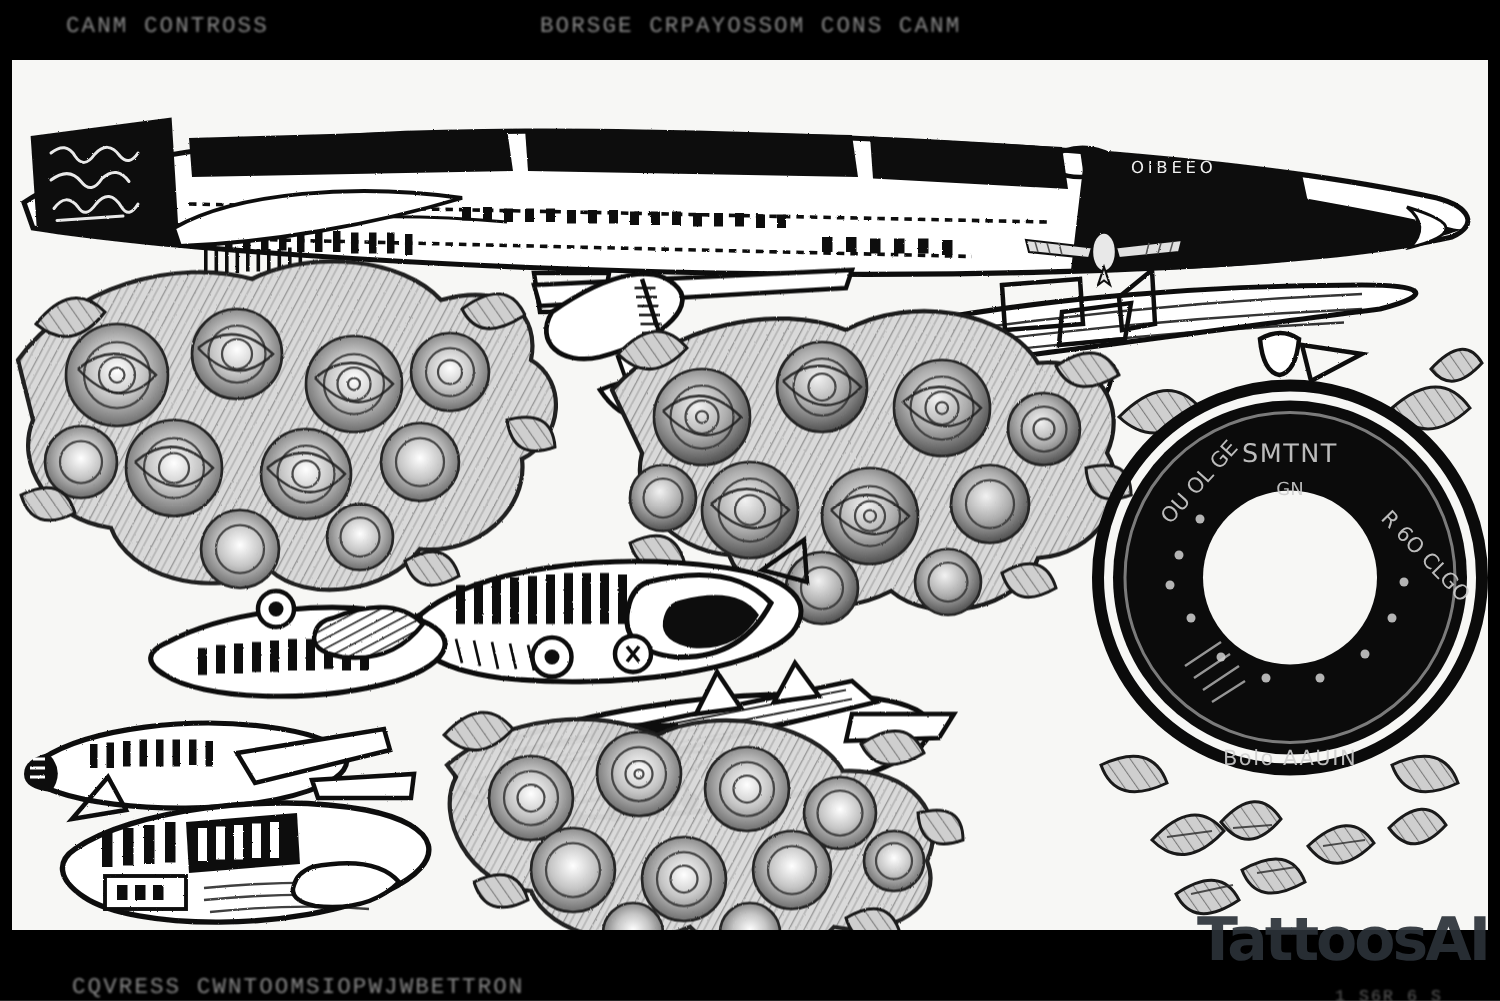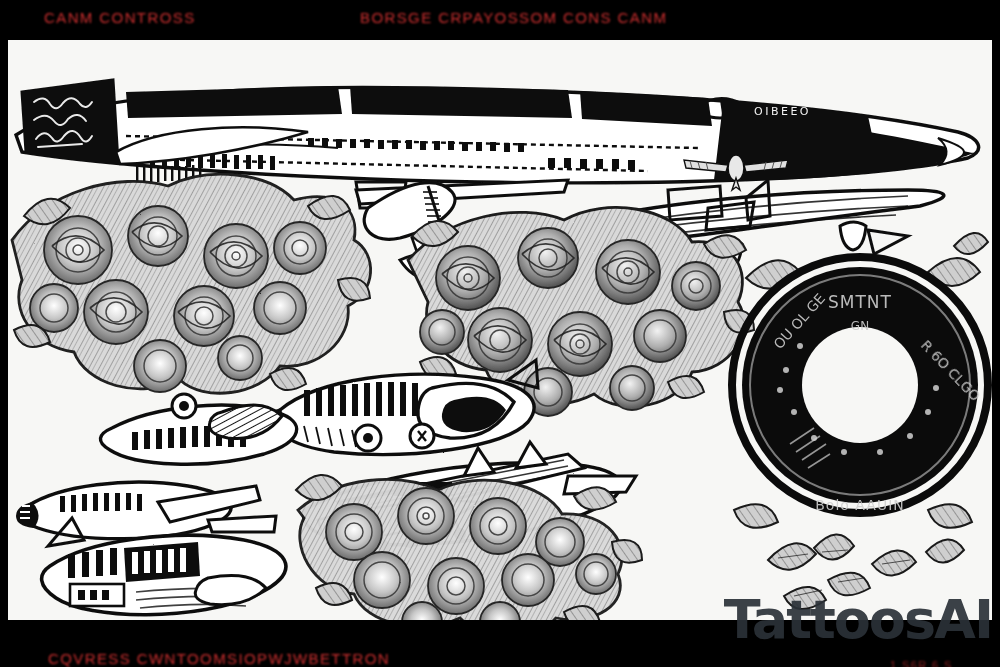--- a/index.html
+++ b/index.html
@@ -4,37 +4,37 @@
 <style>
   html,body{margin:0;padding:0;background:#000;}
   body{width:1000px;height:667px;overflow:hidden;font-family:"Liberation Sans",sans-serif;}
   #stage{position:relative;width:1000px;height:667px;background:#000;overflow:hidden;}
 
   
   .band{position:absolute;left:0;width:1000px;background:#000;z-index:40;
         display:flex;align-items:center;}
   .band.top{top:0;height:40px;}
   .band.bottom{bottom:0;height:31px;}
-  .garble{color:#ef4444;font-size:15px;letter-spacing:1.4px;white-space:nowrap;
-          font-family:Liberation Sans, sans-serif;
+  .garble{color:#a3a3a3;font-size:15px;letter-spacing:1.4px;white-space:nowrap;
+          font-family:Liberation Mono, monospace;
           filter:blur(0.85px) contrast(1.15);opacity:.82;}
   .g1{position:absolute;left:44px;top:9px;}
   .g2{position:absolute;left:360px;top:9px;}
   .g3{position:absolute;left:48px;top:14px;}
   .g4{position:absolute;left:408px;top:14px;}
   .g5{position:absolute;left:890px;top:23px;font-size:11px;opacity:.55;}
 
   
   #art{position:absolute;left:8px;top:40px;width:984px;height:580px;
        background:#f7f7f5;overflow:hidden;}
   #art svg{display:block;}
 
   
   #wm{position:absolute;right:8px;bottom:20px;z-index:45;
-      font-family:"DejaVu Sans",sans-serif;font-weight:700;font-size:54px;
+      font-family:"DejaVu Sans",sans-serif;font-weight:700;font-size:40px;
       letter-spacing:-2px;color:#2b3138;opacity:.92;line-height:1;}
 </style>
 </head>
 <body>
 
 <div id="stage">
 
   <div id="art">
   <svg width="984" height="580" viewBox="0 0 984 580" xmlns="http://www.w3.org/2000/svg">
     <defs>

